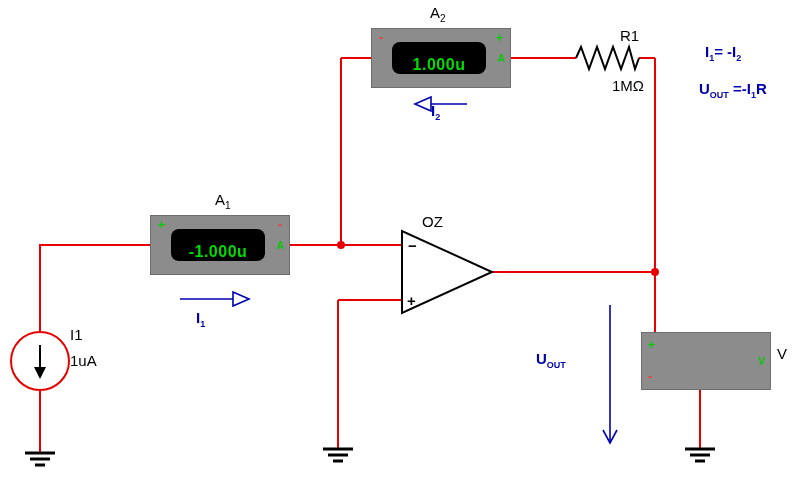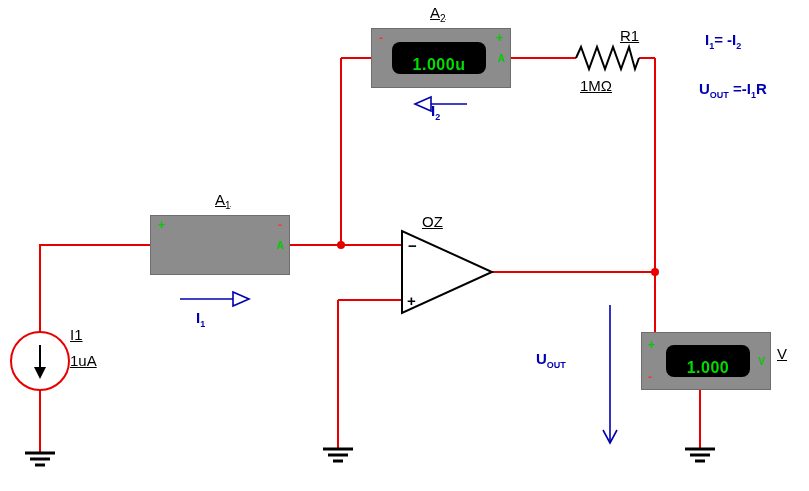--- a/index.html
+++ b/index.html
@@ -35,21 +35,21 @@
   .mark.plus{color:#00cc00;}
   .mark.minus{color:#ff3232;}
   .tl{left:7px;top:3px;}  .tr{right:7px;top:3px;}
   .lt{left:6px;top:6px;}  .lb{left:6px;bottom:6px;}
   .unit{
     position:absolute;right:5px;top:50%;transform:translateY(-50%);
     font-size:10px;font-weight:bold;color:#00cc00;
   }
 
   
-  .lbl{position:absolute;color:#000;font-size:15px;white-space:nowrap;text-decoration:underline;}
+  .lbl{position:absolute;color:#000;font-size:15px;white-space:nowrap;}
   .blue-lbl{position:absolute;color:#0000b0;font-weight:bold;font-size:15px;white-space:nowrap;}
   sub{font-size:10px;}
   .blue-lbl sub{font-size:9px;}
 </style>
 </head>
 <body>
 
 <div class="stage">
 
   <svg width="809" height="491" viewBox="0 0 809 491">
@@ -120,52 +120,52 @@
     </div>
     <span class="unit">A</span>
   </div>
   <div class="lbl" style="left:430px;top:4px">
     <span>A</span><sub>2</sub>
   </div>
 
   <div class="meter" style="left:150px;top:215px;width:140px;height:60px">
     <span class="mark plus tl">+</span>
     <span class="mark minus tr">-</span>
+    <div class="lcd lcd-a">
+      <span>-1.000u</span>
+    </div>
     <span class="unit">A</span>
   </div>
   <div class="lbl" style="left:215px;top:191px">
     <span>A</span><sub>1</sub>
   </div>
 
   <div class="meter" style="left:641px;top:332px;width:130px;height:58px">
     <span class="mark plus lt">+</span>
     <span class="mark minus lb">-</span>
-    <div class="lcd lcd-v">
-      <span>1.000</span>
-    </div>
     <span class="unit">V</span>
   </div>
   <div class="lbl" style="left:777px;top:345px">V</div>
 
   <div class="lbl" style="left:620px;top:27px">R1</div>
-  <div class="lbl" style="left:580px;top:77px">1MΩ</div>
+  <div class="lbl" style="left:612px;top:77px">1MΩ</div>
   <div class="lbl" style="left:422px;top:213px">OZ</div>
   <div class="lbl" style="left:70px;top:326px">I1</div>
   <div class="lbl" style="left:70px;top:352px">1uA</div>
 
   <div class="blue-lbl" style="left:196px;top:309px">
     <span>I</span><sub>1</sub>
   </div>
   <div class="blue-lbl" style="left:431px;top:102px">
     <span>I</span><sub>2</sub>
   </div>
   <div class="blue-lbl" style="left:536px;top:350px">
     <span>U</span><sub>OUT</sub>
   </div>
 
-  <div class="blue-lbl" style="left:705px;top:31px">
+  <div class="blue-lbl" style="left:705px;top:43px">
     <span>I</span><sub>1</sub><span>= -I</span><sub>2</sub>
   </div>
   <div class="blue-lbl" style="left:699px;top:80px">
     <span>U</span><sub>OUT</sub><span> =-I</span><sub>1</sub><span>R</span>
   </div>
 
 </div>
 
 </body></html>

